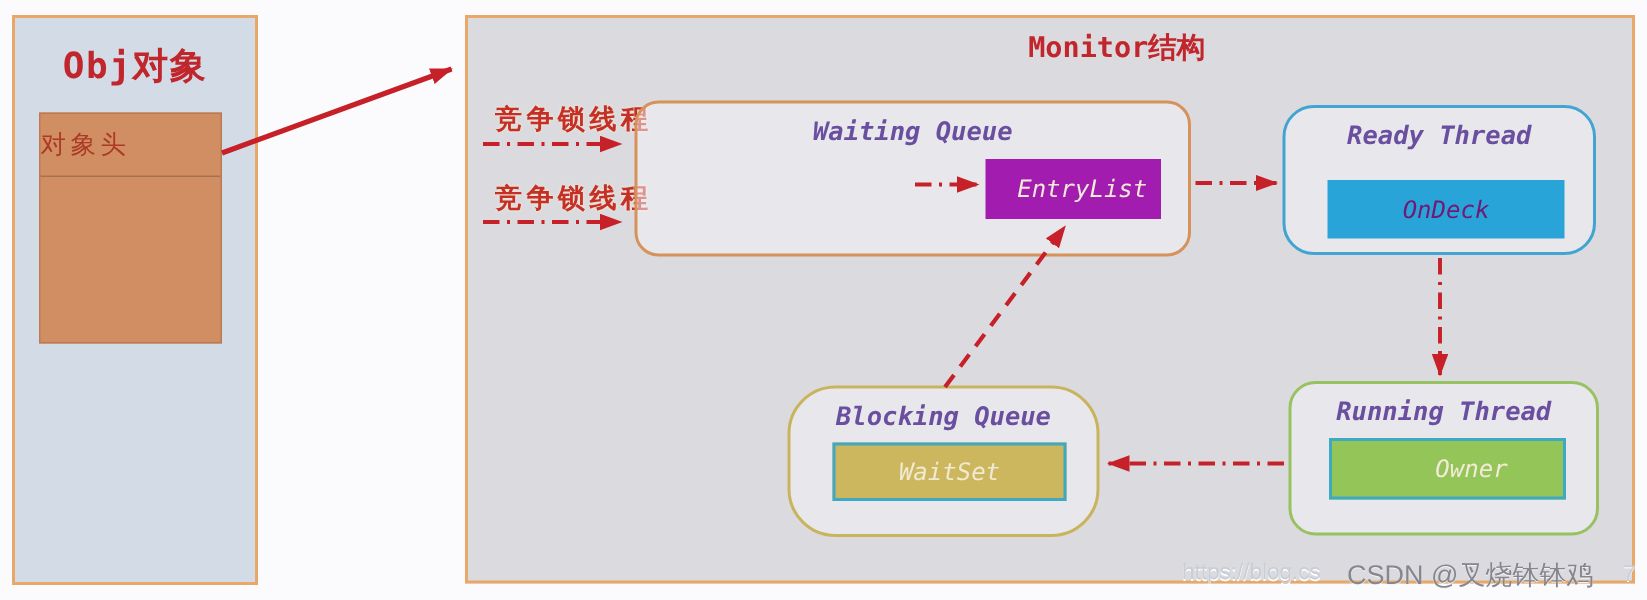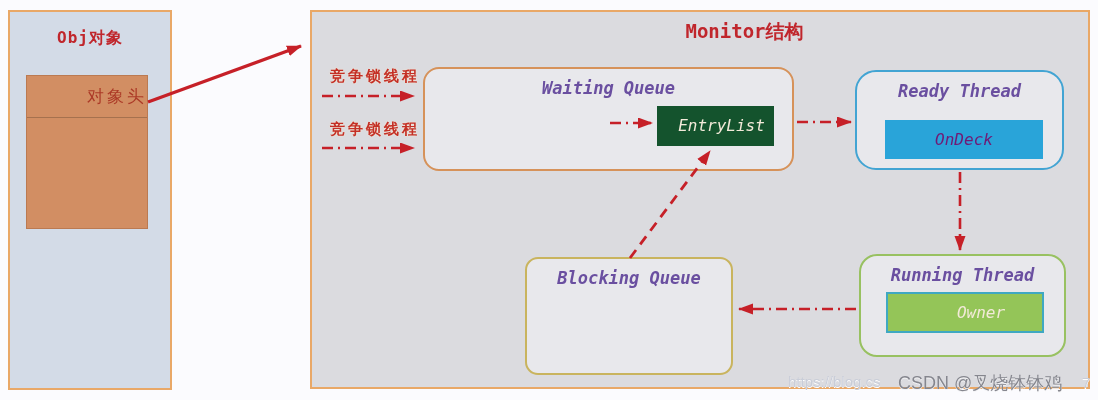--- a/index.html
+++ b/index.html
@@ -4,48 +4,48 @@
 <style>
   html,body{margin:0;padding:0;background:#fbfbfe;}
   .stage{
     position:relative;width:1098px;height:400px;background:#fbfbfe;
     font-family:"DejaVu Sans Mono","Liberation Mono",monospace;overflow:hidden;
   }
   
   .obj-box{position:absolute;left:8px;top:10px;width:160px;height:376px;
     background:#d3dbe7;border:2px solid #e9a867;}
   .obj-title{position:absolute;left:0;right:0;top:16px;text-align:center;
-    color:#c0262c;font-size:16px;font-weight:bold;letter-spacing:1px;}
+    color:#c0262c;font-size:24px;font-weight:bold;letter-spacing:1px;}
   .obj-header{position:absolute;left:16px;top:63px;width:120px;height:152px;
     background:#d28e63;border:1px solid #bb7a52;}
-  .obj-header-label{height:41px;line-height:41px;text-align:right;color:#ac3a27;
+  .obj-header-label{height:41px;line-height:41px;text-align:left;color:#ac3a27;
     font-size:17px;border-bottom:1px solid #a6714e;
     font-family:"Liberation Sans",sans-serif;letter-spacing:3px;}
   
   .monitor-box{position:absolute;left:310px;top:10px;width:776px;height:375px;
     background:#dbdbdf;border:2px solid #e9a867;}
   .monitor-title{position:absolute;left:733px;top:19px;transform:translateX(-50%);
     color:#c0262c;font-size:19px;font-weight:bold;white-space:nowrap;padding-left:23px;}
   
   .rbox{position:absolute;background:rgba(246,246,249,0.5);box-sizing:border-box;font-style:italic;}
   .rbox-title{margin-top:9px;text-align:center;color:#6a4fa0;font-size:17px;
     font-weight:bold;white-space:nowrap;}
   .wq{left:423px;top:67px;width:371px;height:104px;border:2px solid #d6925a;border-radius:16px;}
   .ready{left:855px;top:70px;width:209px;height:100px;border:2px solid #42a4d3;border-radius:21px;}
   .running{left:859px;top:254px;width:207px;height:103px;border:2px solid #98c161;border-radius:18px;}
-  .blocking{left:525px;top:257px;width:208px;height:118px;border:2px solid #c9b45e;border-radius:13px;}
+  .blocking{left:525px;top:257px;width:208px;height:101px;border:2px solid #c9b45e;border-radius:32px;}
   
   .chip{position:absolute;text-align:center;font-size:16px;color:#f3ead9;box-sizing:border-box;}
   .chip-contention{left:25px;top:37px;width:160px;height:40px;line-height:40px;background:#cd8c5e;}
-  .chip-entry{left:232px;top:37px;width:117px;height:40px;line-height:40px;background:#14532d;padding-left:12px;}
+  .chip-entry{left:232px;top:37px;width:117px;height:40px;line-height:40px;background:#a21caf;padding-left:12px;}
   .chip-ondeck{left:28px;top:48px;width:158px;height:39px;line-height:39px;background:#29a4d9;color:#701a75;}
   .chip-owner{left:25px;top:36px;width:158px;height:41px;line-height:37px;background:#94c558;border:2px solid #3fa8c2;padding-left:32px;}
   .chip-waitset{left:28px;top:36px;width:156px;height:39px;line-height:35px;background:#ccb75e;border:2px solid #3fa8c2;color:#f0ead2;}
   
-  .contend-label{position:absolute;color:#c43026;font-size:15px;font-weight:bold;
+  .contend-label{position:absolute;color:#c43026;font-size:18px;font-weight:bold;
     letter-spacing:3px;font-family:"Liberation Sans",sans-serif;
     text-shadow:0 0 2px rgba(255,235,210,0.9);white-space:nowrap;}
   
   svg.arrows{position:absolute;left:0;top:0;width:1098px;height:400px;
     pointer-events:none;z-index:6;}
   .arrow{stroke:#c62028;fill:none;}
   .arrow-solid{stroke-width:3.4;}
   .arrow-dashdot{stroke-width:2.6;stroke-dasharray:11 5 2 5;}
   .arrow-dashed{stroke-width:2.8;stroke-dasharray:10 7;}
   
@@ -86,20 +86,21 @@
     <div class="chip chip-ondeck">OnDeck</div>
   </div>
 
   <div class="rbox running">
     <div class="rbox-title">Running Thread</div>
     <div class="chip chip-owner">Owner</div>
   </div>
 
   <div class="rbox blocking">
     <div class="rbox-title">Blocking Queue</div>
+    <div class="chip chip-waitset">WaitSet</div>
   </div>
 
   <svg class="arrows" viewBox="0 0 1098 400">
     <defs>
       <marker id="ah" markerUnits="userSpaceOnUse" markerWidth="16" markerHeight="12" refX="14" refY="5.5" orient="auto">
         <polygon points="0,0 15,5.5 0,11" fill="#c62028"></polygon>
       </marker>
     </defs>
     <path class="arrow arrow-solid" d="M148,102 L301,46" marker-end="url(#ah)"></path>
     <path class="arrow arrow-dashdot" d="M322,96 L414,96" marker-end="url(#ah)"></path>

